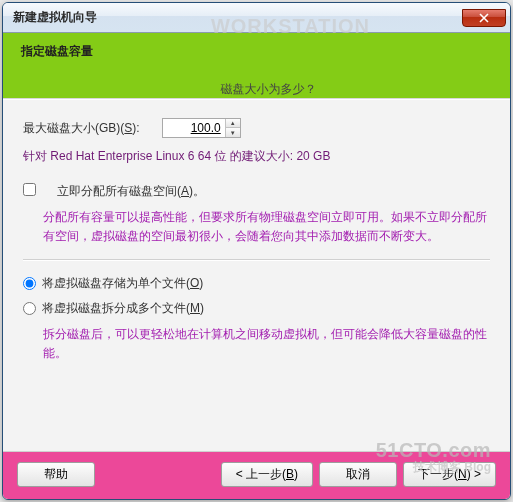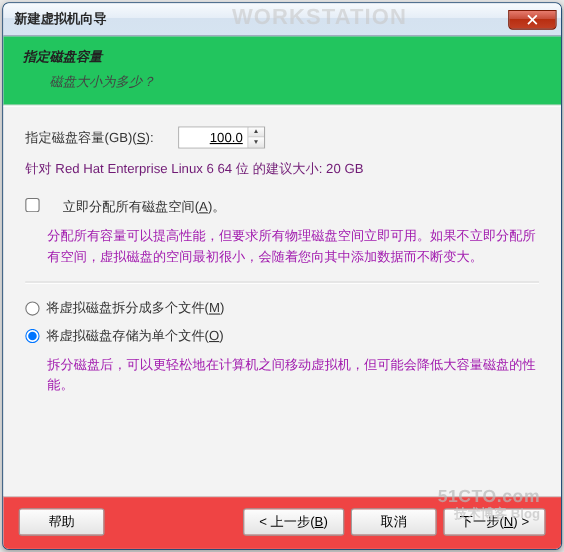--- a/index.html
+++ b/index.html
@@ -28,21 +28,21 @@
       display: flex;
       align-items: center;
       padding: 0 4px 0 10px;
       font-weight: bold;
       color: #2a2a2a;
       position: relative;
     }
     .title-bar .ghost-text {
       position: absolute;
       right: 140px;
-      top: 2px;
+      top: 12px;
       color: #c9c9c9;
       font-family: Arial, sans-serif;
       font-size: 20px;
       font-weight: bold;
       letter-spacing: 1px;
       white-space: nowrap;
       opacity: 0.6;
     }
     .close-btn {
       margin-left: auto;
@@ -51,34 +51,34 @@
       background: linear-gradient(to bottom, #e67b6d 0%, #c84d3a 45%, #b82d10 46%, #c13f24 100%);
       border: 1px solid #7a1500;
       border-radius: 0 0 4px 4px;
       display: flex;
       align-items: center;
       justify-content: center;
       cursor: pointer;
     }
     .close-btn svg { fill: #fff; }
     .header-section {
-      background: #22c55e;
-      padding: 10px 18px 12px 18px;
+      background: #84cc16;
+      padding: 10px 18px 0 18px;
       border-bottom: 1px solid #d8d8d8;
-      font-style: italic;
     }
     .header-section .heading {
       font-weight: bold;
       font-size: 12px;
       color: #222;
     }
     .header-section .sub {
       margin-left: 24px;
-      margin-top: 6px;
+      margin-top: 21px;
       color: #444;
+      text-align: center;
     }
     .content {
       flex: 1;
       background: #f3f3f3;
       padding: 18px 20px 12px 20px;
       border-top: 1px solid #fff;
       overflow: hidden;
     }
     .row-disk {
       display: flex;
@@ -128,21 +128,21 @@
     }
     .sep {
       border: none;
       border-top: 1px solid #d0d0d0;
       border-bottom: 1px solid #fff;
       margin: 8px 0 14px 0;
     }
     .rad-row { display: flex; align-items: center; gap: 6px; margin-bottom: 8px;}
     .rad-row input { width:13px; height:13px; }
     .footer {
-      background: #ef4444;
+      background: #ec4899;
       border-top: 1px solid #d0d0d0;
       padding: 10px 14px 12px 14px;
       display: flex;
       align-items: center;
       gap: 6px;
     }
     .btn {
       border: 1px solid #9d9d9d;
       background: linear-gradient(to bottom,#fdfdfd,#e4e4e4);
       padding: 3px 14px;
@@ -157,21 +157,21 @@
       right: 22px;
       bottom: 30px;
       text-align: right;
       font-family: Arial, sans-serif;
       font-weight: bold;
       color: #b8b8b8;
       opacity: .7;
       pointer-events: none;
       line-height: 1.1;
     }
-    .watermark .big { font-size: 16px; letter-spacing:0.5px;}
+    .watermark .big { font-size: 20px; letter-spacing:0.5px;}
     .watermark .small { font-size: 12px; color: #c3c3c3;}
     .win-wrap { position: relative; width:513px; height:502px; }
     .underline { text-decoration: underline; }
   </style>
 </head>
 <body>
 
 <div class="win-wrap">
 <div class="window">
 
@@ -187,21 +187,21 @@
 
   <div class="header-section">
     <div class="heading">指定磁盘容量</div>
     <div class="sub">磁盘大小为多少？</div>
   </div>
 
   <div class="content">
 
     <div class="row-disk">
       <label>
-        <span>指定磁盘容量(GB)(</span><span class="underline">S</span><span>):</span>
+        <span>最大磁盘大小(GB)(</span><span class="underline">S</span><span>):</span>
       </label>
       <div class="spin-ctrl">
         <input type="text" value="100.0" style="">
         <div class="spin-btns">
           <span>▲</span>
           <span>▼</span>
         </div>
       </div>
     </div>
 
@@ -211,30 +211,30 @@
       <input type="checkbox" style="">
       <label>
         <span>立即分配所有磁盘空间(</span><span class="underline">A</span><span>)。</span>
       </label>
     </div>
     <div class="desc">分配所有容量可以提高性能，但要求所有物理磁盘空间立即可用。如果不立即分配所有空间，虚拟磁盘的空间最初很小，会随着您向其中添加数据而不断变大。</div>
 
     <hr class="sep">
 
     <div class="rad-row">
+      <input type="radio" name="diskmode" checked="" style="">
+      <label>
+        <span>将虚拟磁盘存储为单个文件(</span><span class="underline">O</span><span>)</span>
+      </label>
+    </div>
+
+    <div class="rad-row">
       <input type="radio" name="diskmode" style="">
       <label>
         <span>将虚拟磁盘拆分成多个文件(</span><span class="underline">M</span><span>)</span>
-      </label>
-    </div>
-
-    <div class="rad-row">
-      <input type="radio" name="diskmode" checked="" style="">
-      <label>
-        <span>将虚拟磁盘存储为单个文件(</span><span class="underline">O</span><span>)</span>
       </label>
     </div>
     <div class="desc">拆分磁盘后，可以更轻松地在计算机之间移动虚拟机，但可能会降低大容量磁盘的性能。</div>
 
   </div>
 
   <div class="footer">
     <button class="btn">帮助</button>
     <div class="spacer"></div>
     <button class="btn">

